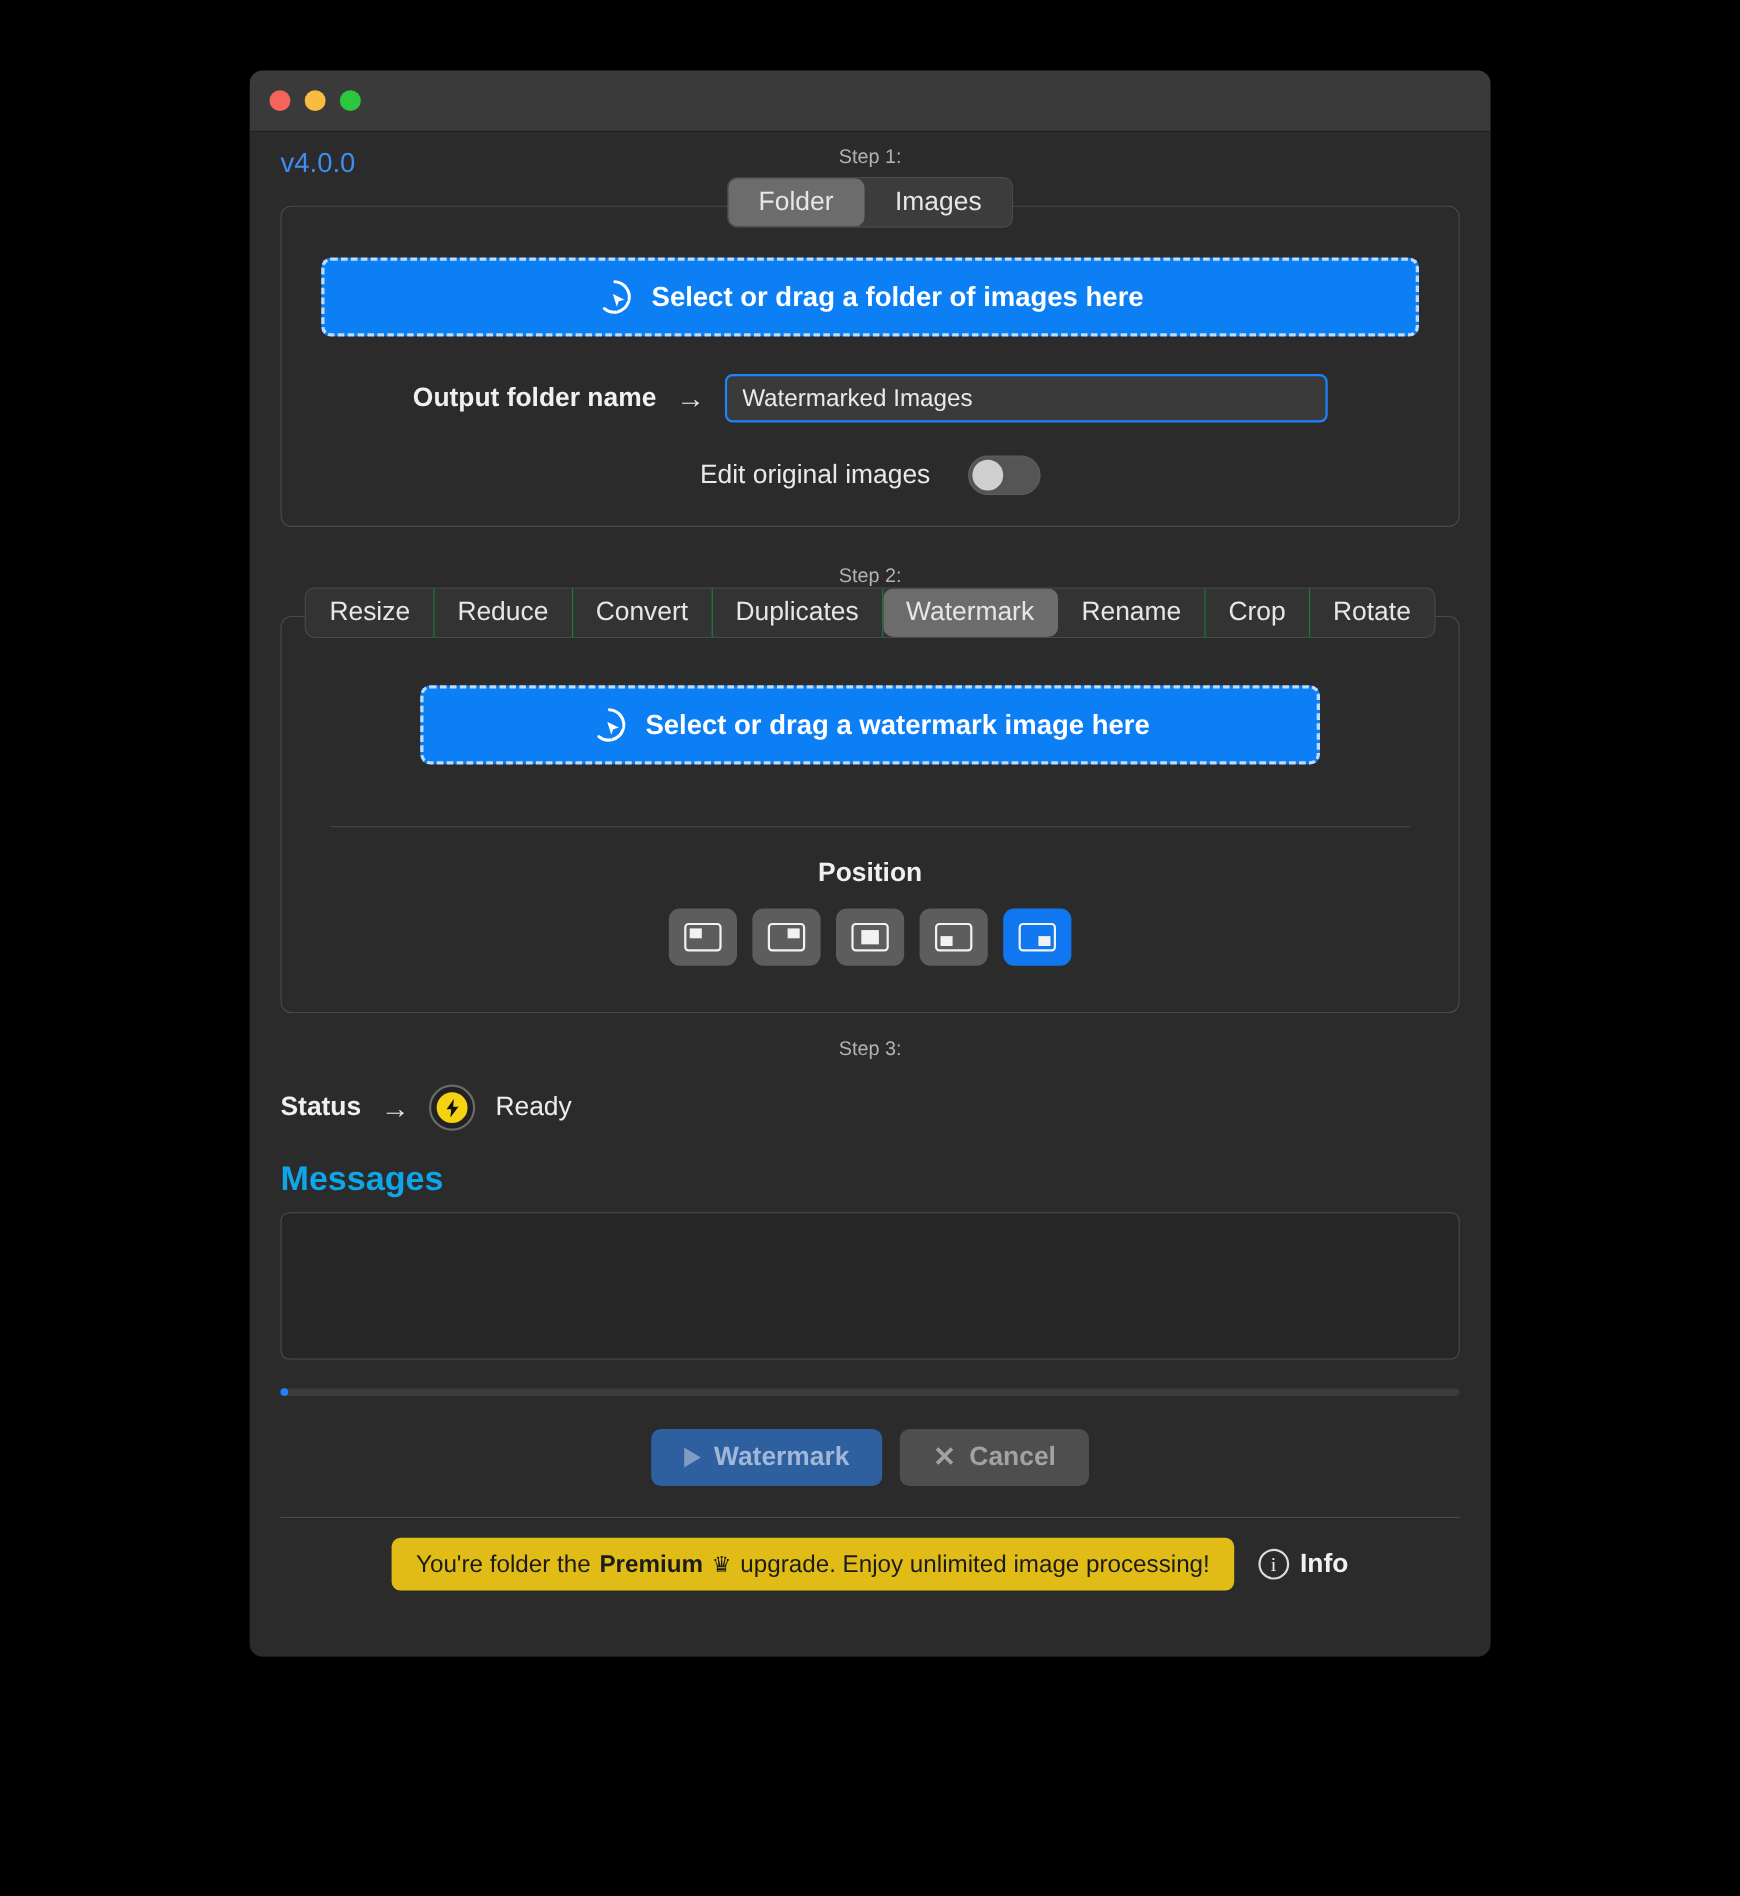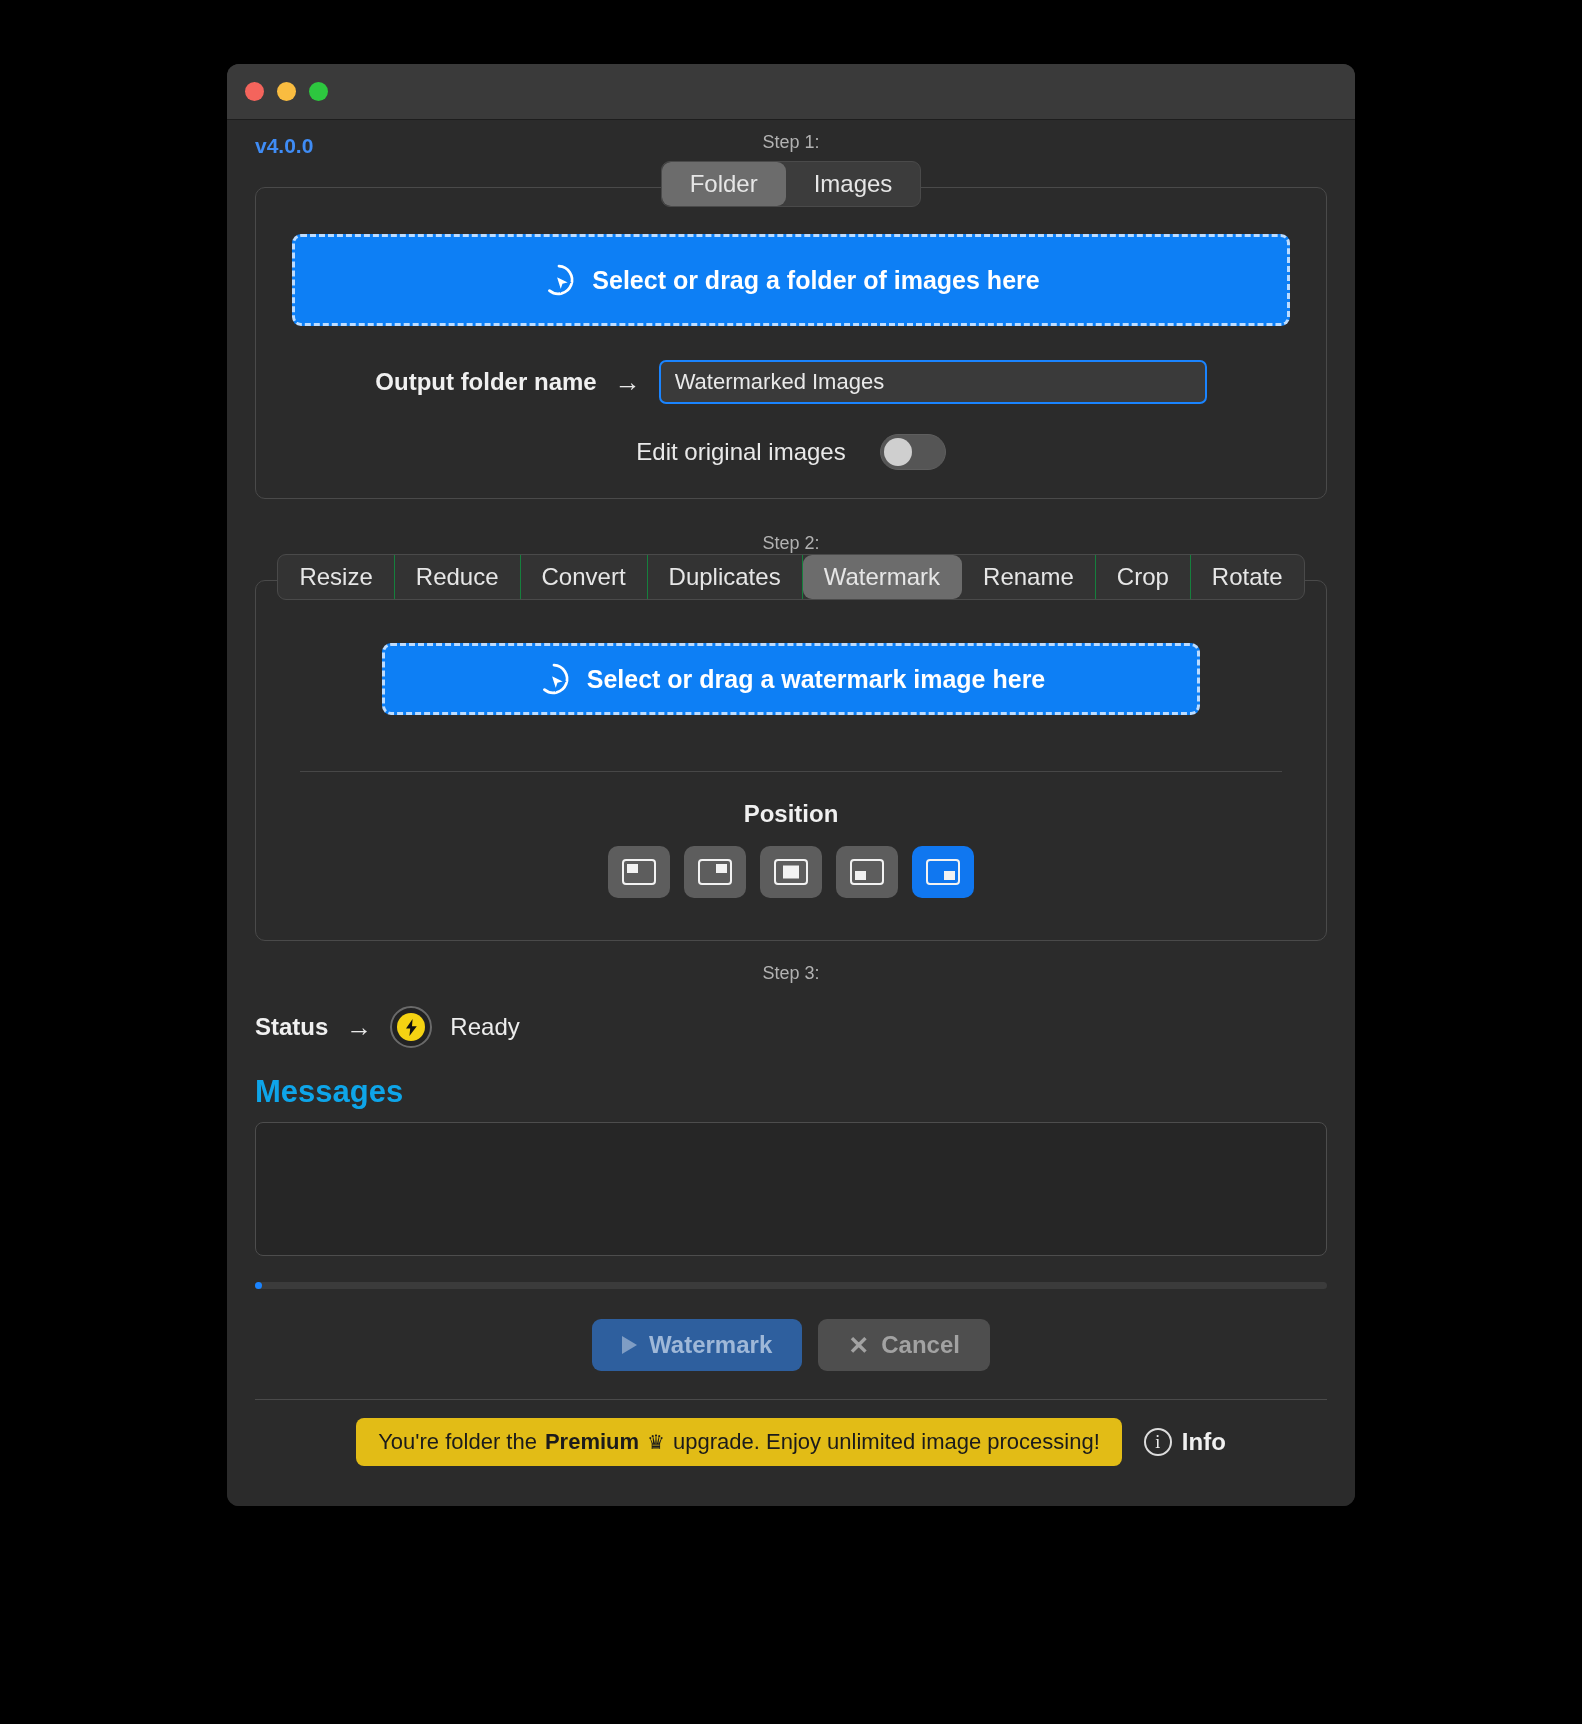--- a/index.html
+++ b/index.html
@@ -49,21 +49,21 @@
   .body {
     flex: 1 1 auto;
     background: #2b2b2b;
     padding: 0 28px;
     display: flex; flex-direction: column;
     position: relative;
   }
 
   .version {
     position: absolute; left: 28px; top: 14px;
-    font-size: 21px; color: #3f8cf5; font-weight: bold;
+    font-size: 25px; color: #3f8cf5; font-weight: normal;
   }
 
   .step-label {
     text-align: center; color: #b2b2b2; font-size: 18px;
     margin-top: 12px;
   }
 
   
   .seg {
     display: flex; justify-content: center; margin-top: 8px;
@@ -85,21 +85,21 @@
     margin-top: -20px;
     padding: 46px 36px 28px;
     background: #2b2b2b;
   }
 
   
   .dropzone {
     background: #0d7ff5;
     border: 3px dashed #bcdcff;
     border-radius: 9px;
-    height: 92px;
+    height: 72px;
     display: flex; align-items: center; justify-content: center;
     gap: 16px;
     color: #fff; font-size: 25px; font-weight: bold;
     cursor: pointer;
   }
   .dropzone.narrow { height: 72px; margin: 0 90px; }
   .cursor-icon { width: 34px; height: 34px; flex: 0 0 34px; }
 
   .row-output {
     display: flex; align-items: center; justify-content: center;

